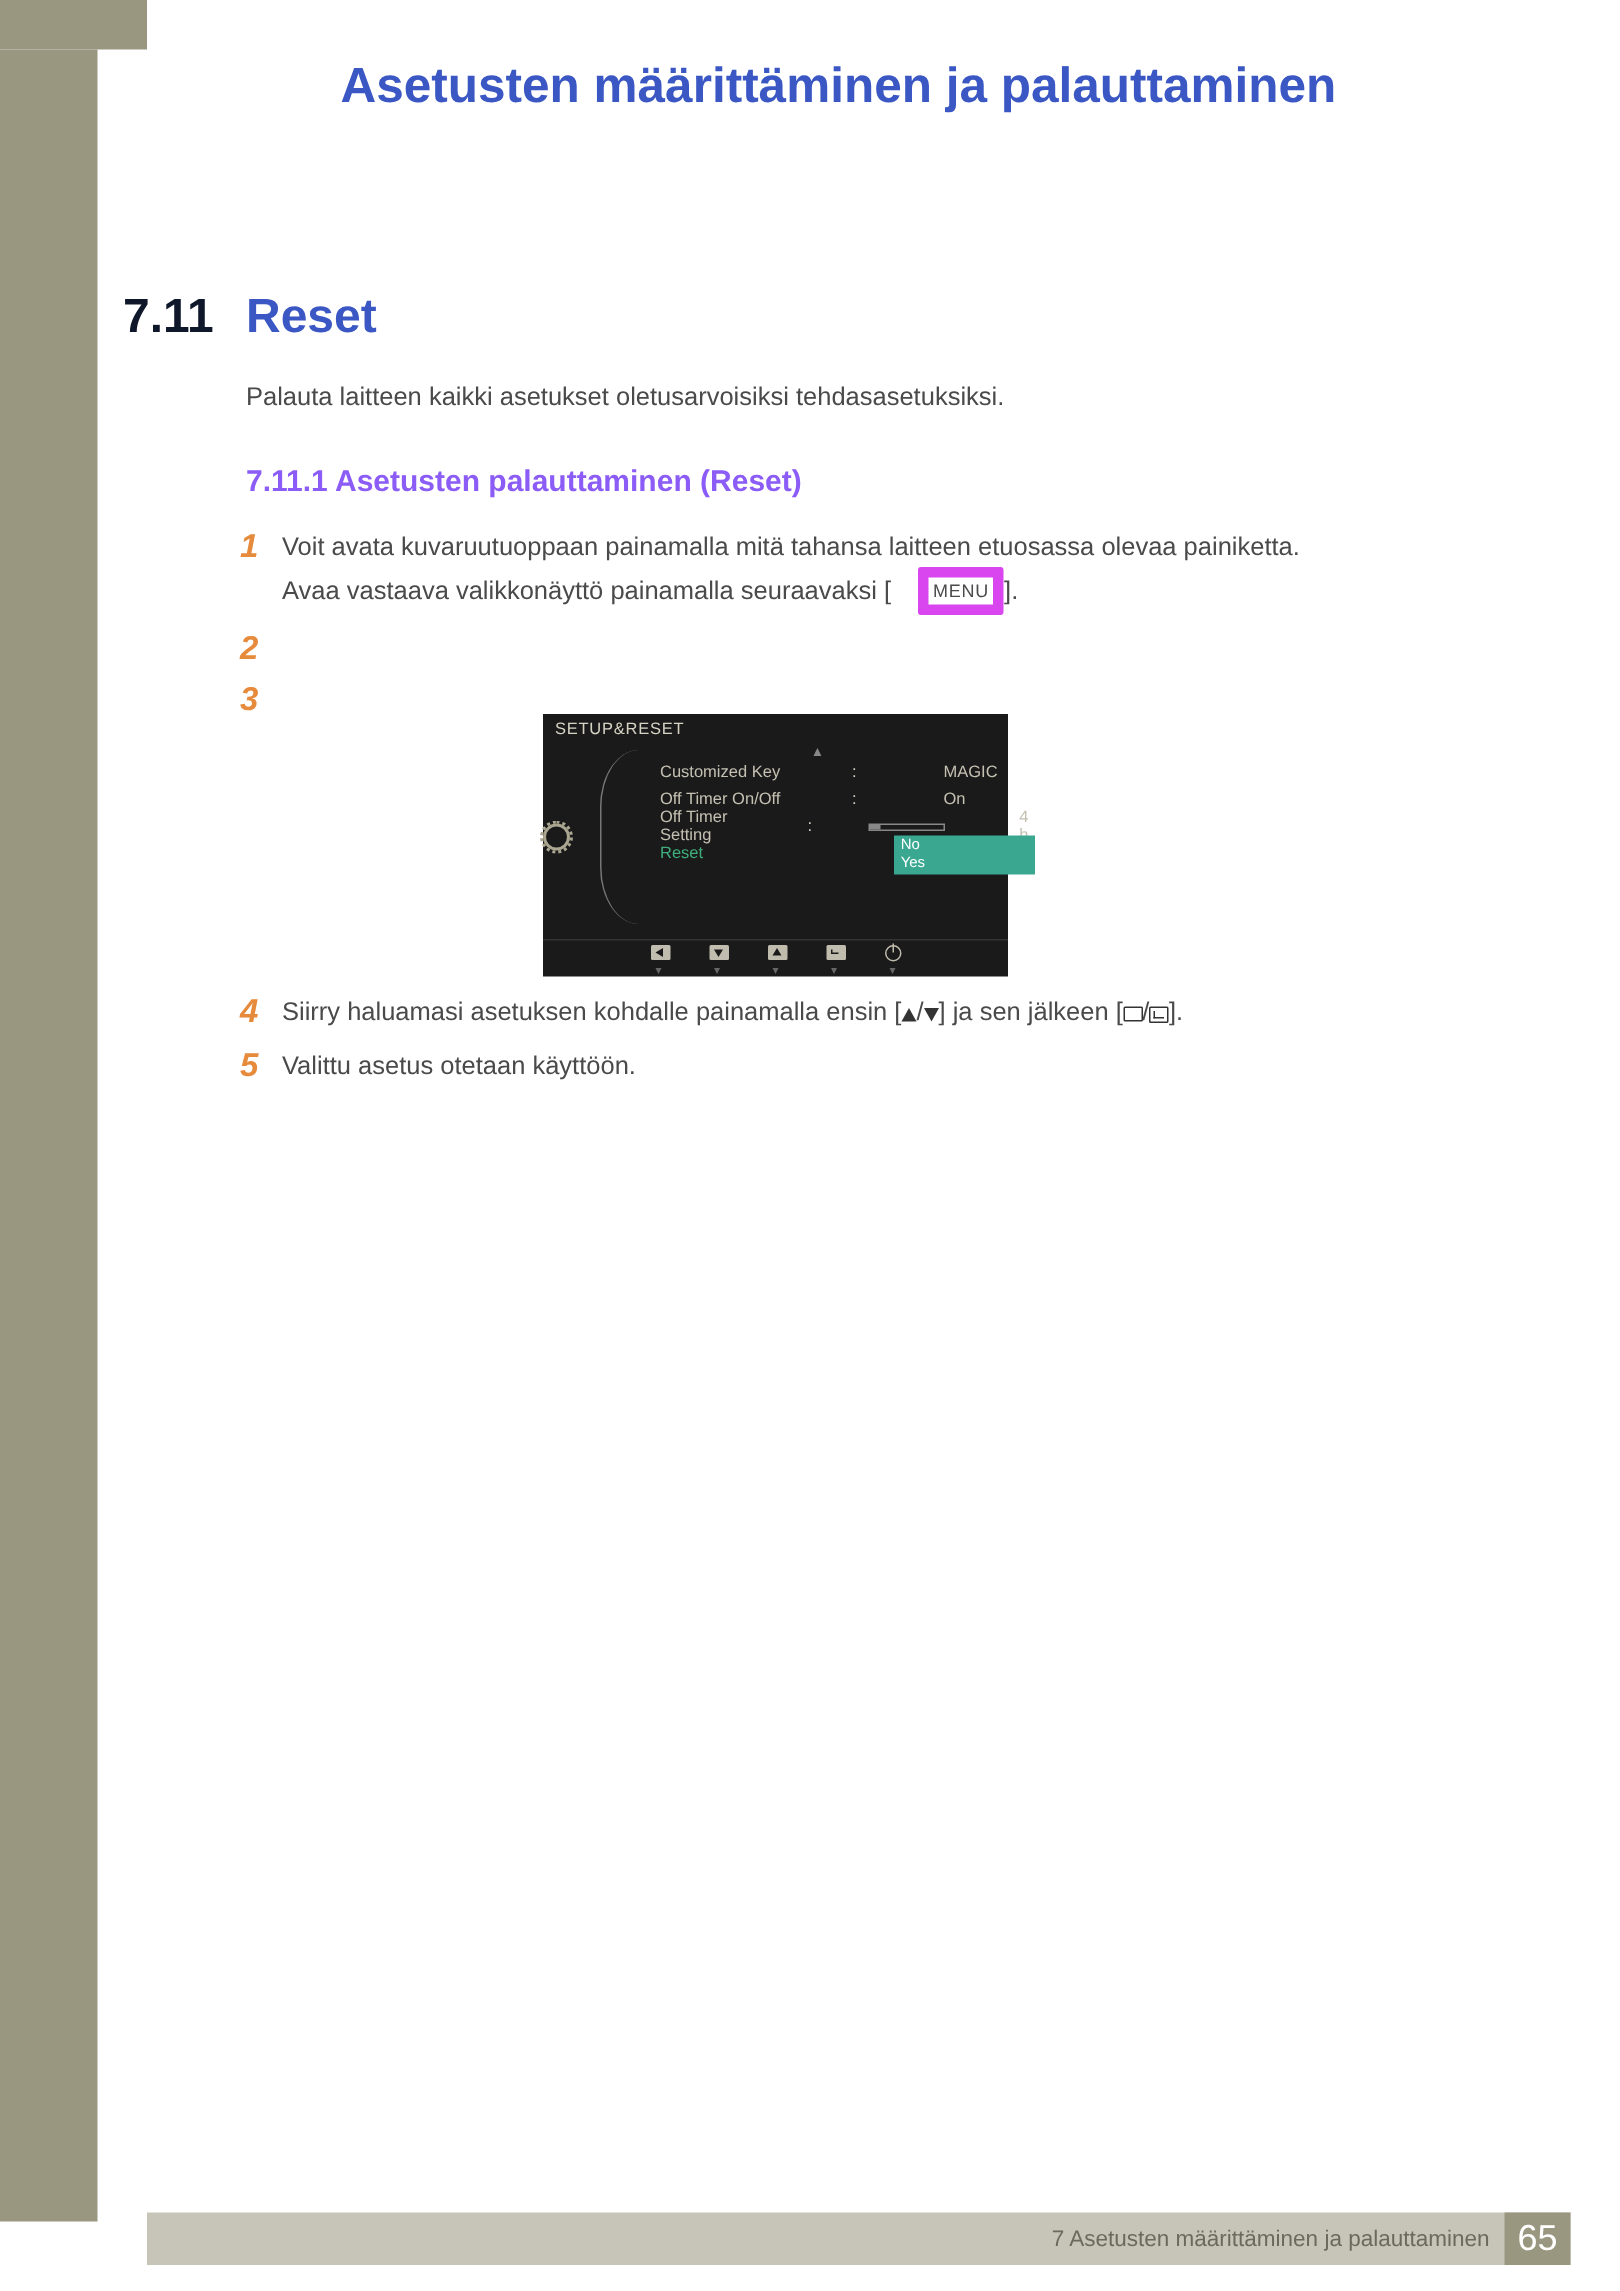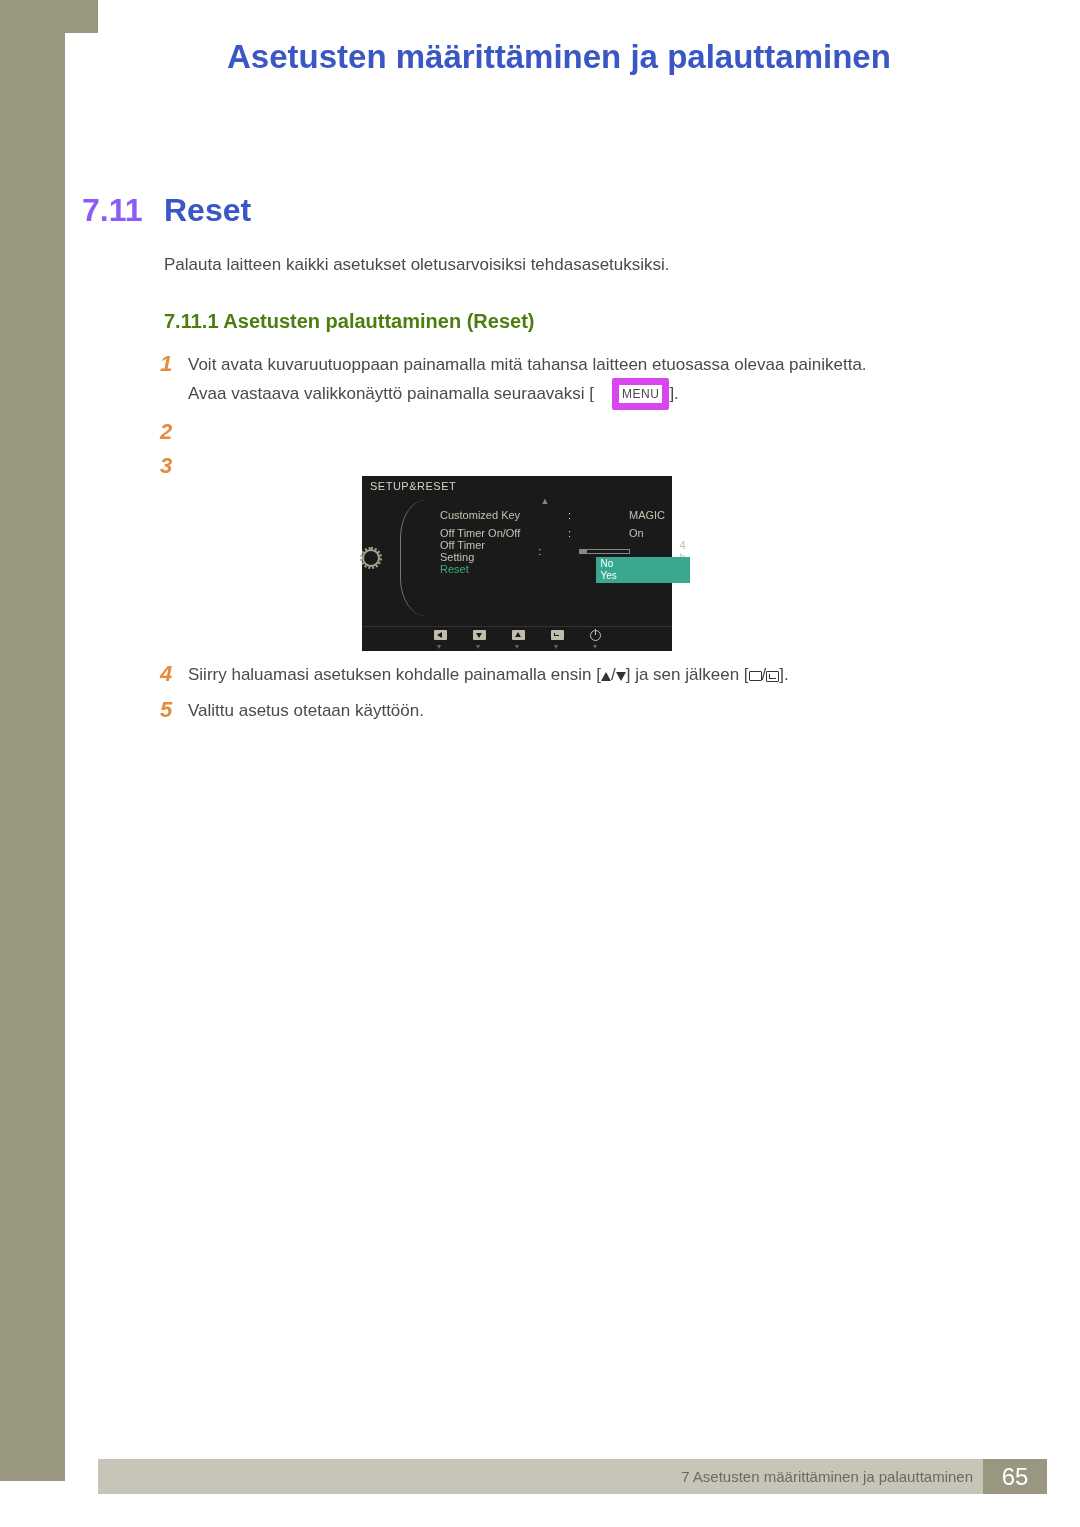--- a/index.html
+++ b/index.html
@@ -35,41 +35,41 @@
     font-size: 33px;
     font-weight: bold;
     color: #3a57c4;
     margin-left: 37px;
   }
   .sec-num {
     position: absolute;
     left: 82px; top: 192px;
     font-size: 32px;
     font-weight: bold;
-    color: #8b5cf6;
+    color: #0f172a;
   }
   .sec-title {
     position: absolute;
     left: 164px; top: 192px;
     font-size: 32px;
     font-weight: bold;
     color: #3a57c4;
   }
   .intro {
     position: absolute;
     left: 164px; top: 255px;
     font-size: 17px;
     color: #4a4a4a;
   }
   .subsec {
     position: absolute;
     left: 164px; top: 310px;
     font-size: 20px;
     font-weight: bold;
-    color: #4d7c0f;
+    color: #8b5cf6;
   }
   .steps {
     position: absolute;
     left: 160px; top: 352px;
     width: 720px;
   }
   .step-row { display: flex; margin-bottom: 10px; }
   .step-num {
     width: 28px;
     font-size: 22px;
@@ -185,34 +185,34 @@
   .nav-down .t { top:3px; left:3.5px; border-left:3px solid transparent; border-right:3px solid transparent; border-top:5px solid #1a1a1a; }
   .nav-up .t { top:2px; left:3.5px; border-left:3px solid transparent; border-right:3px solid transparent; border-bottom:5px solid #1a1a1a; }
   .nav-ret .t { top:3px; left:3px; width:5px; height:3px; border-left:1.5px solid #1a1a1a; border-bottom:1.5px solid #1a1a1a; }
   .nav-pwr { width:11px; height:11px; border:1.3px solid #c0bcae; border-radius:50%; position:relative; display:inline-block; }
   .nav-pwr::after { content:""; position:absolute; left:4.5px; top:-2px; width:1.3px; height:6px; background:#c0bcae; }
   .osd-carets { display:flex; justify-content:center; gap:26px; font-size:8px; color:#666; margin-top:-1px; }
   .osd-carets span { width:13px; text-align:center; }
 
   .footer-bar {
     position: absolute;
-    left: 98px; right: 33px; bottom: 33px;
+    left: 98px; right: 33px; bottom: 17px;
     height: 35px;
     background: #c7c5b8;
     display: flex;
     justify-content: flex-end;
     align-items: center;
   }
   .footer-text {
     font-size: 15px;
     color: #6a6a5e;
     padding-right: 10px;
   }
   .page-box {
-    width: 64px; height: 35px;
+    width: 44px; height: 35px;
     background: #9a9781;
     color: #fff;
     font-size: 24px;
     display: flex;
     align-items: center;
     justify-content: center;
   }
 </style>
 </head>
 <body>

